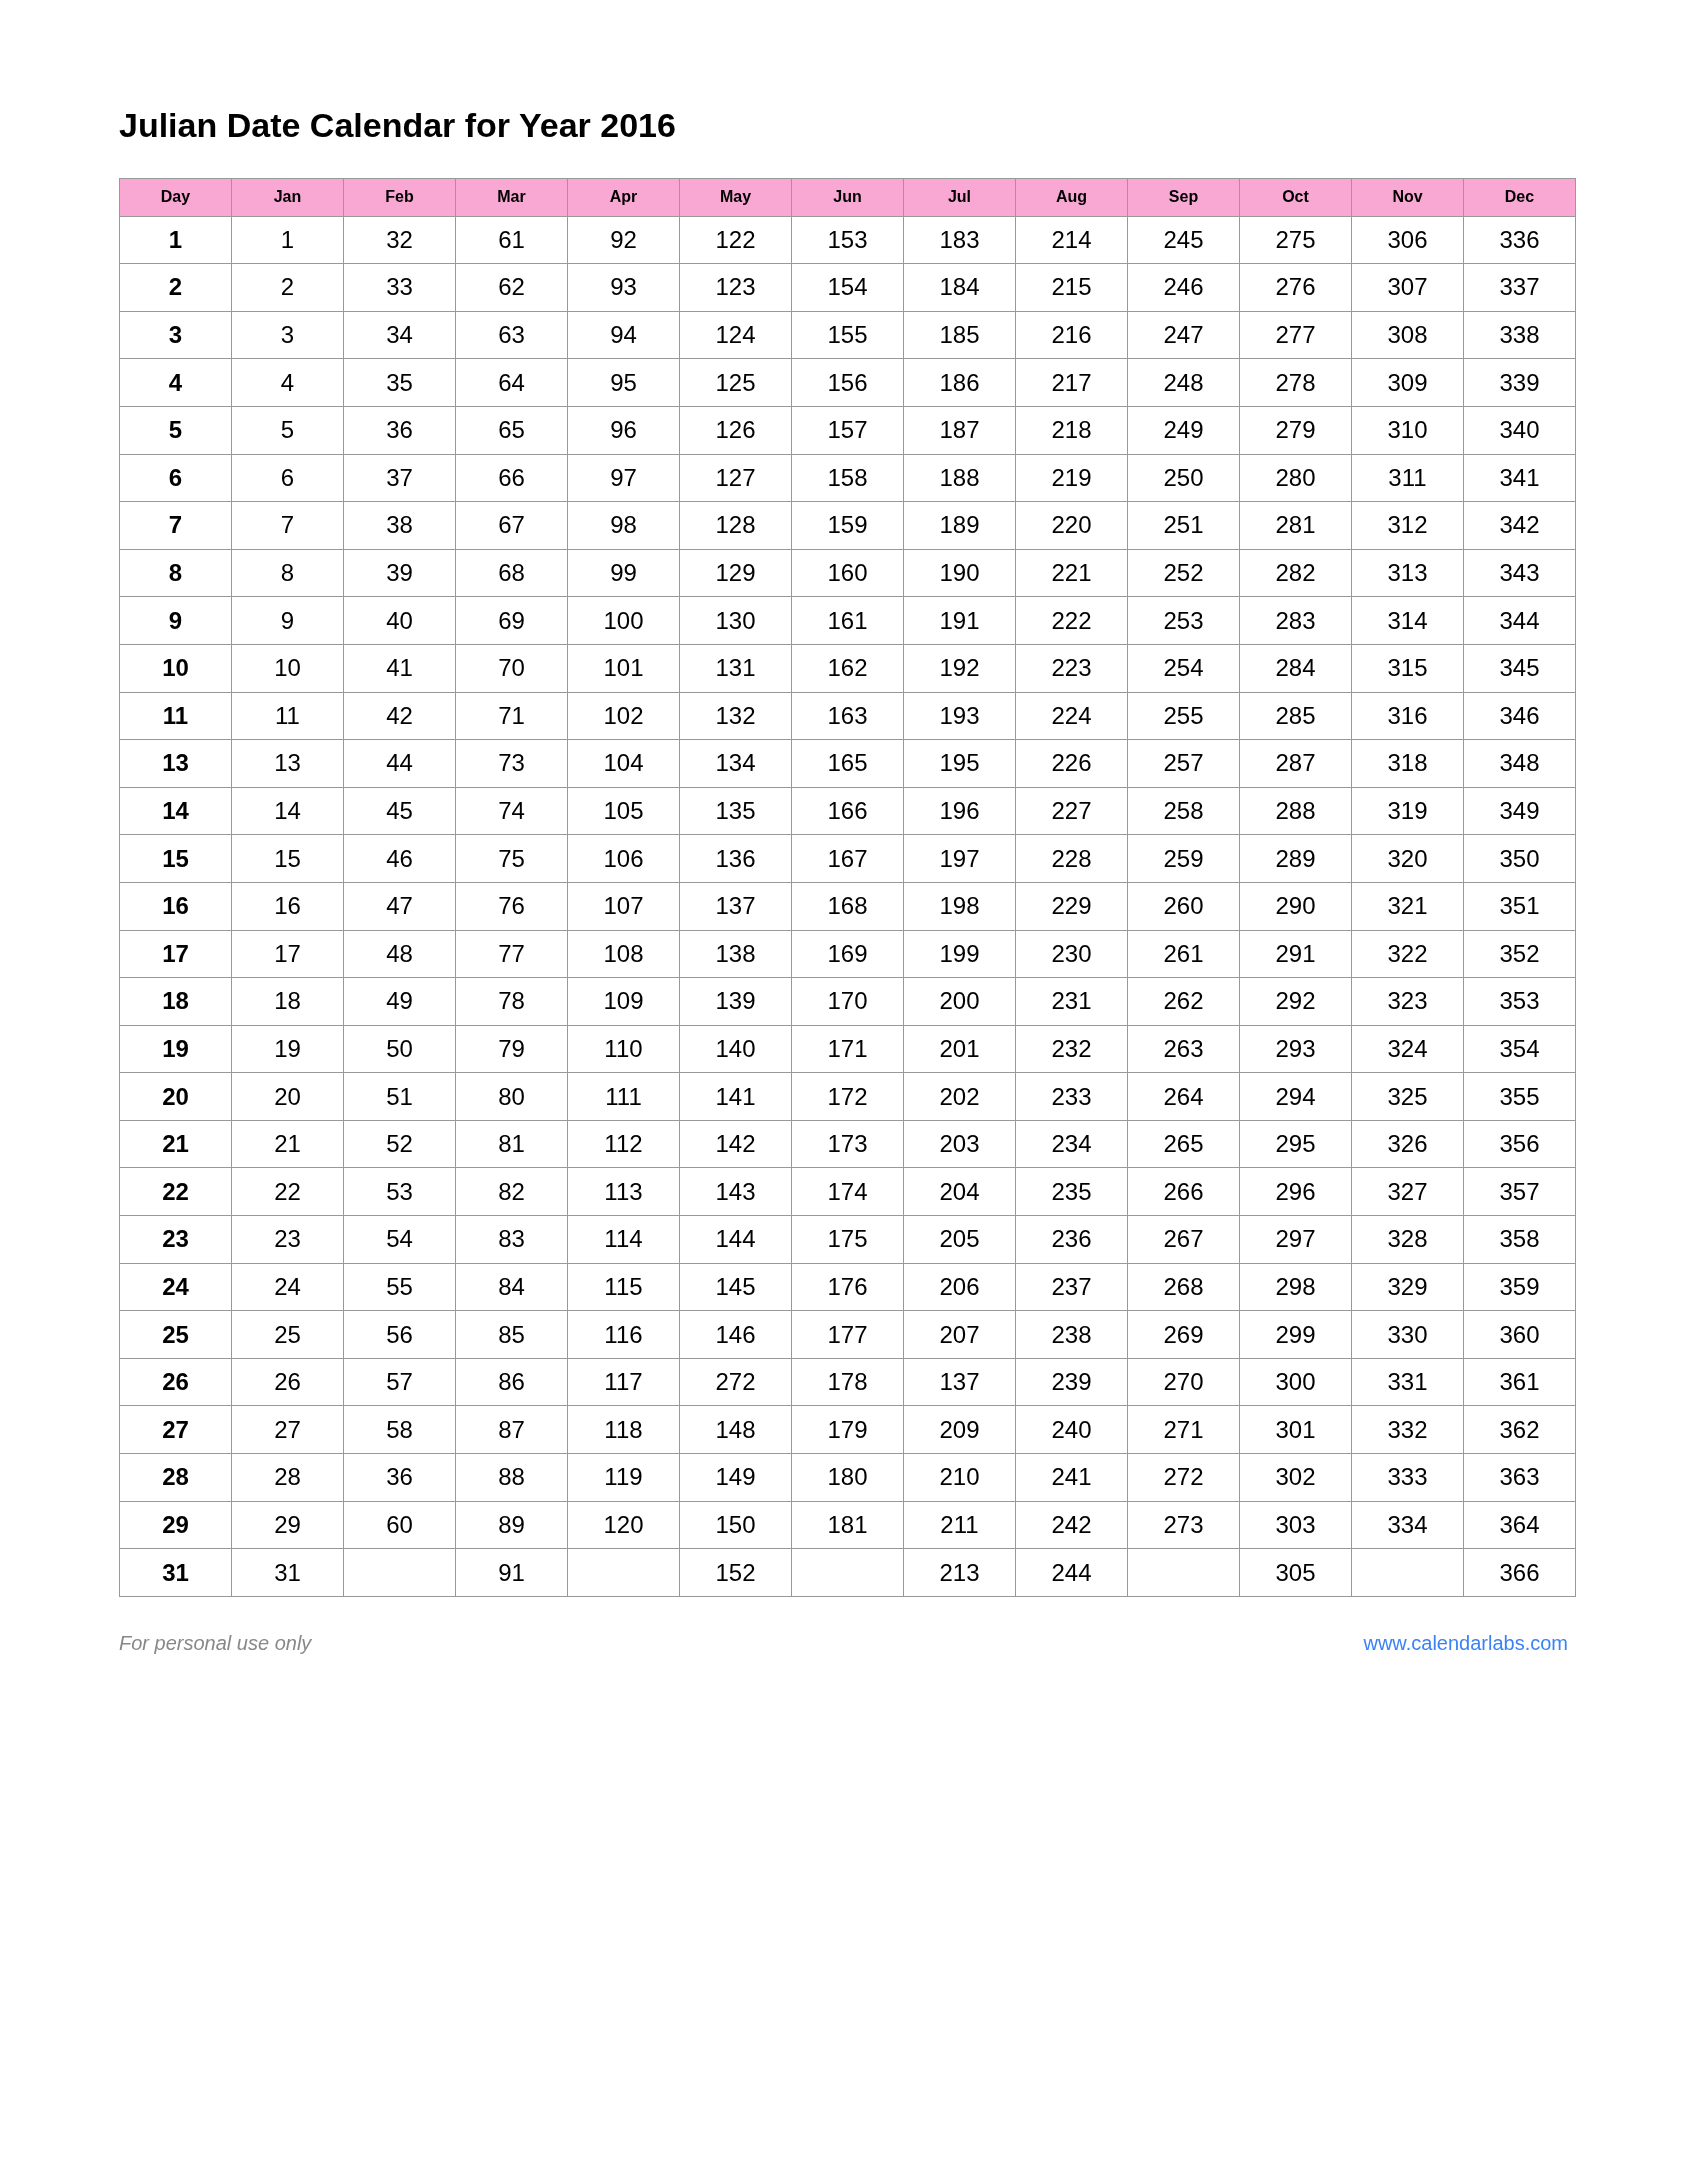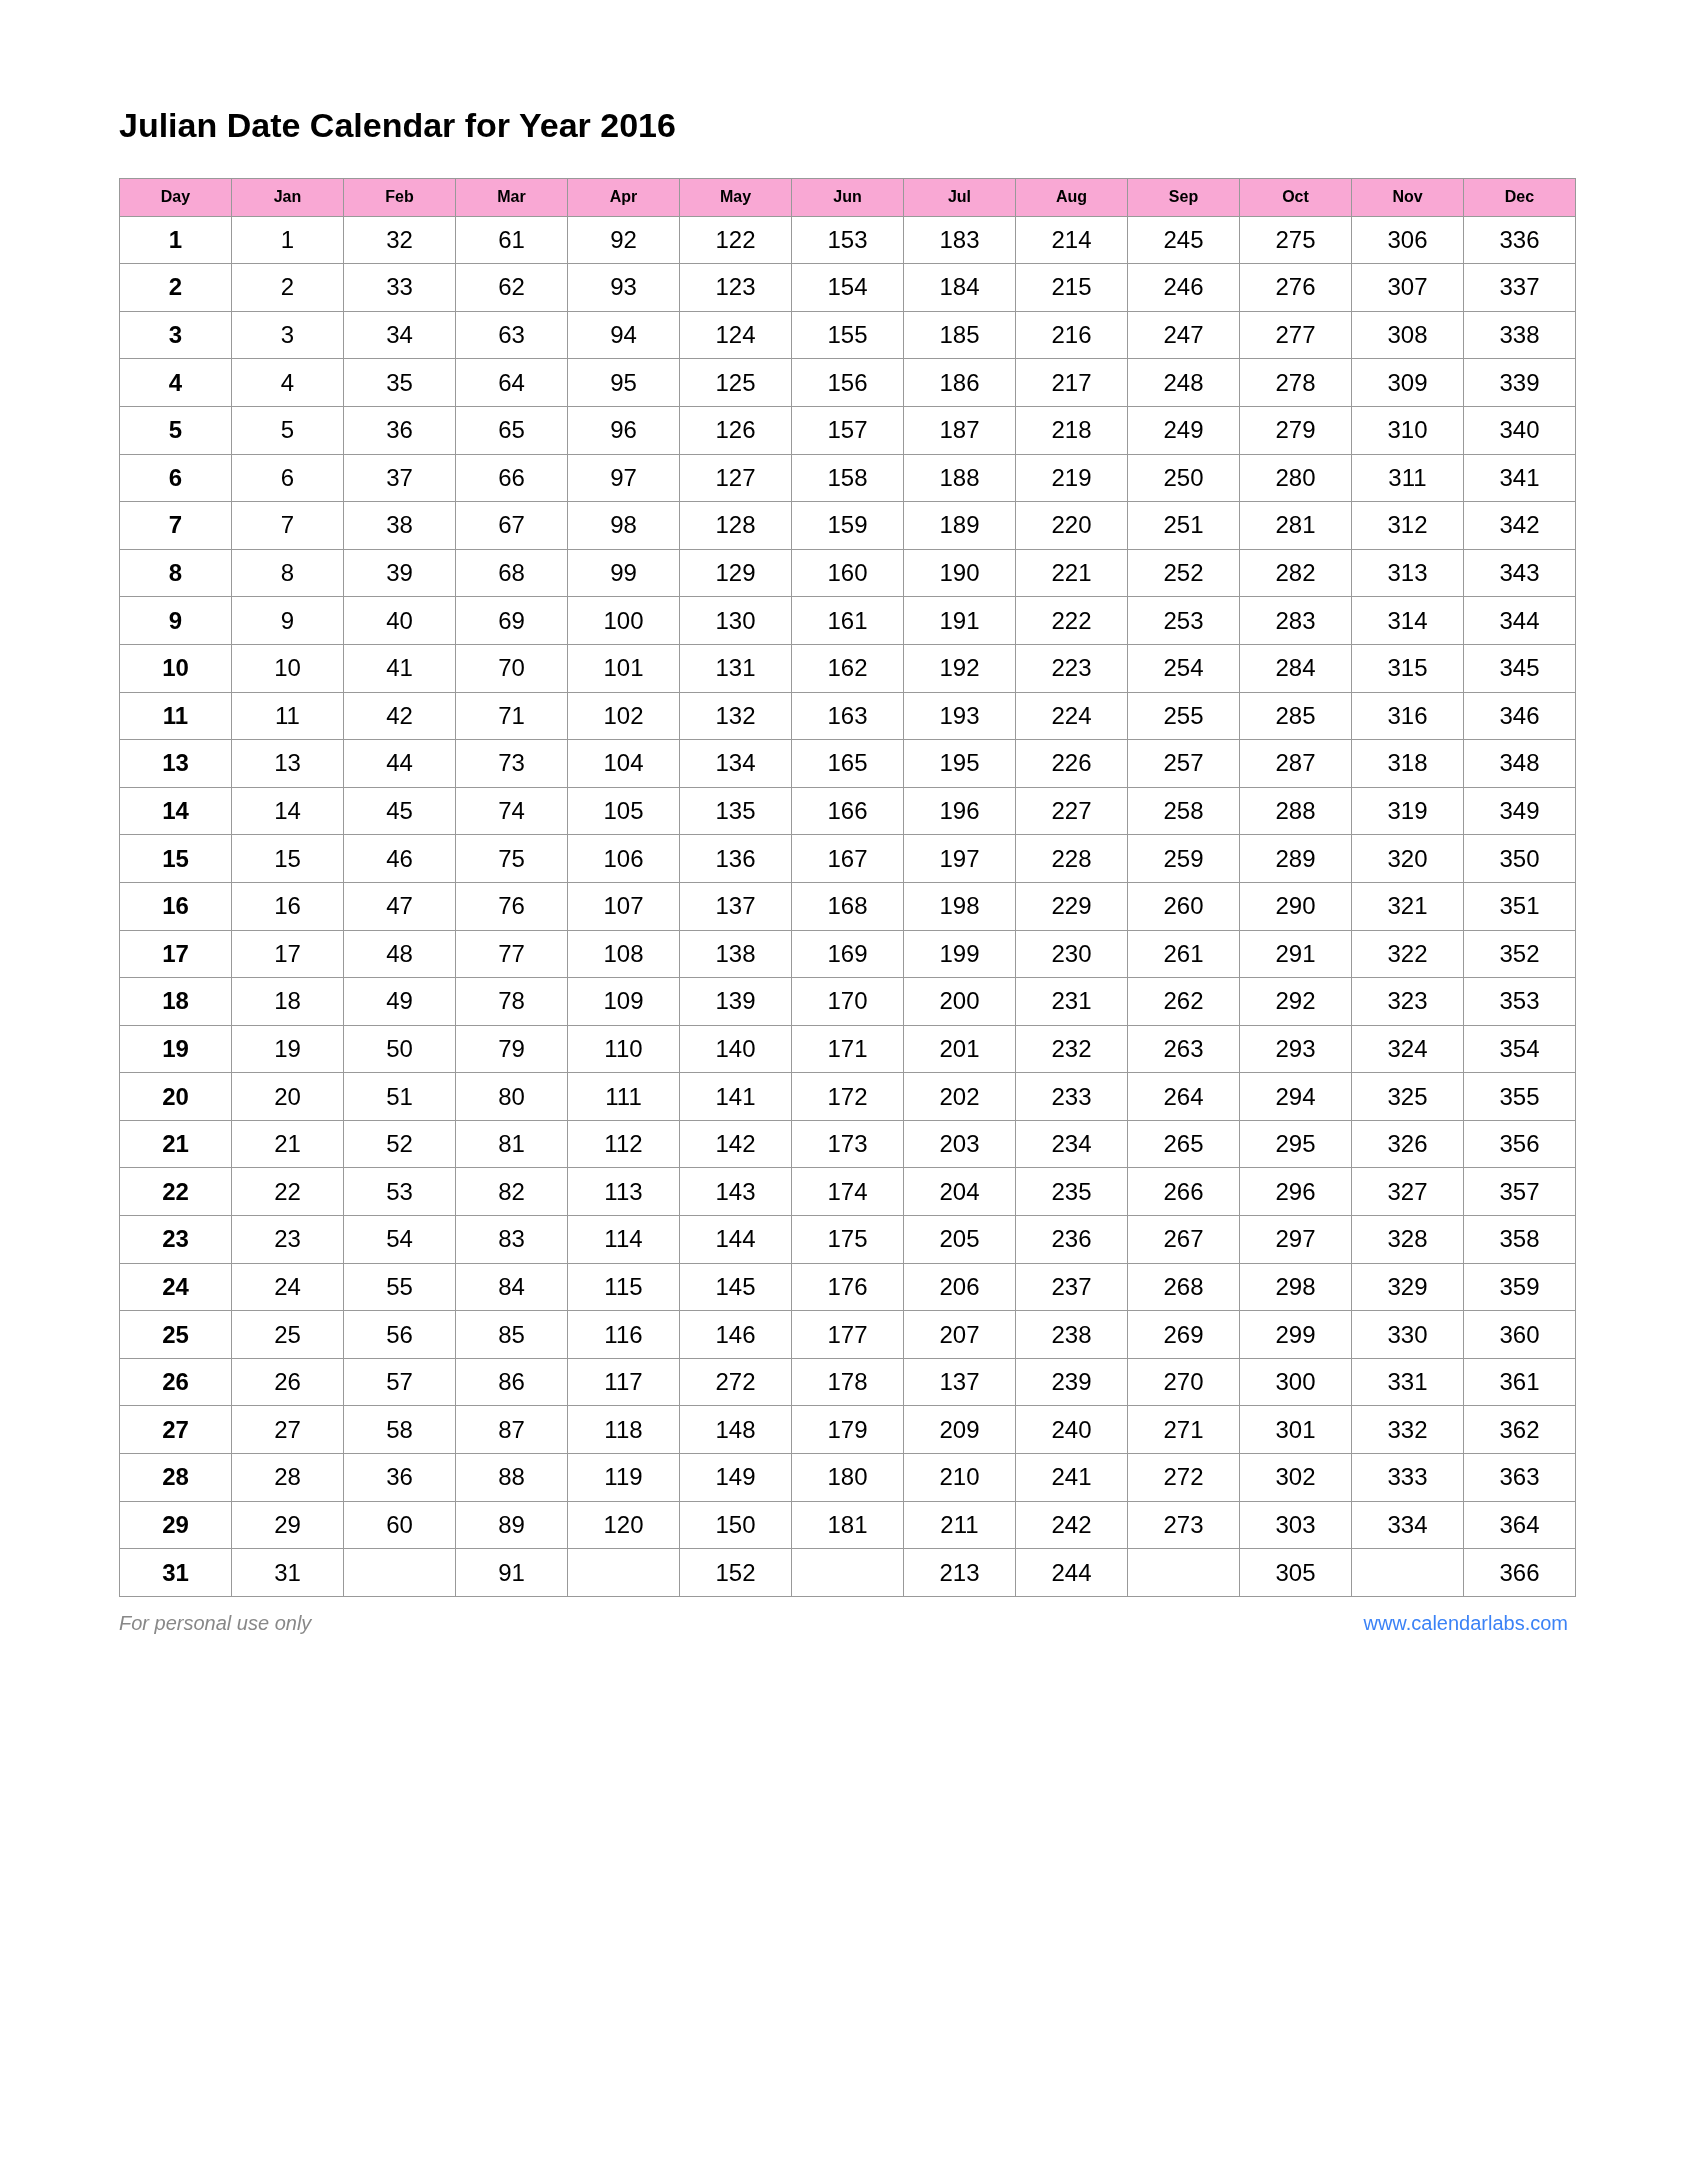--- a/index.html
+++ b/index.html
@@ -38,21 +38,21 @@
       font-weight: bold;
       background: #fff;
     }
     tbody tr td {
       font-weight: normal;
       color: #000;
     }
     .footer {
       display: flex;
       justify-content: space-between;
-      margin-top: 15px;
+      margin-top: 35px;
       font-size: 20px;
       color: #888;
       font-style: italic;
     }
     .footer .right {
       font-style: normal;
       color: #3b82f6;
     }
   </style>
 </head>

